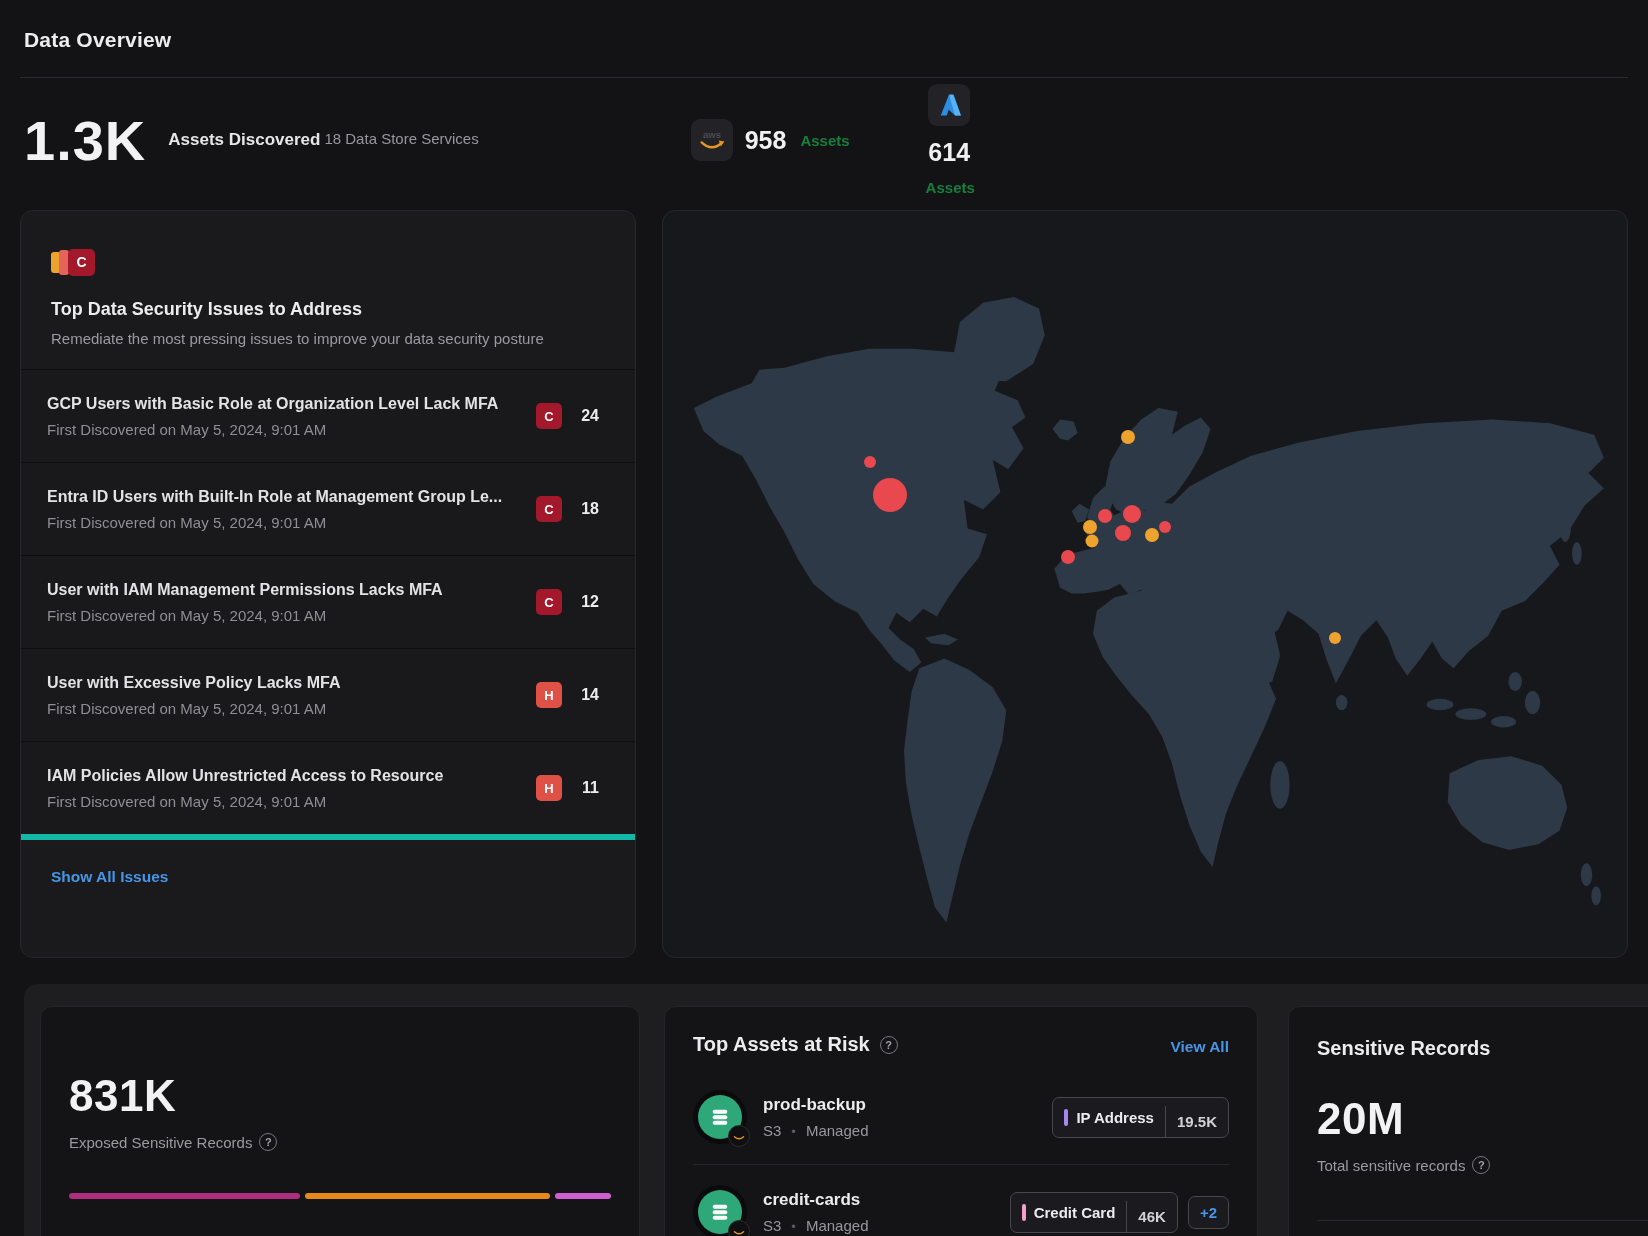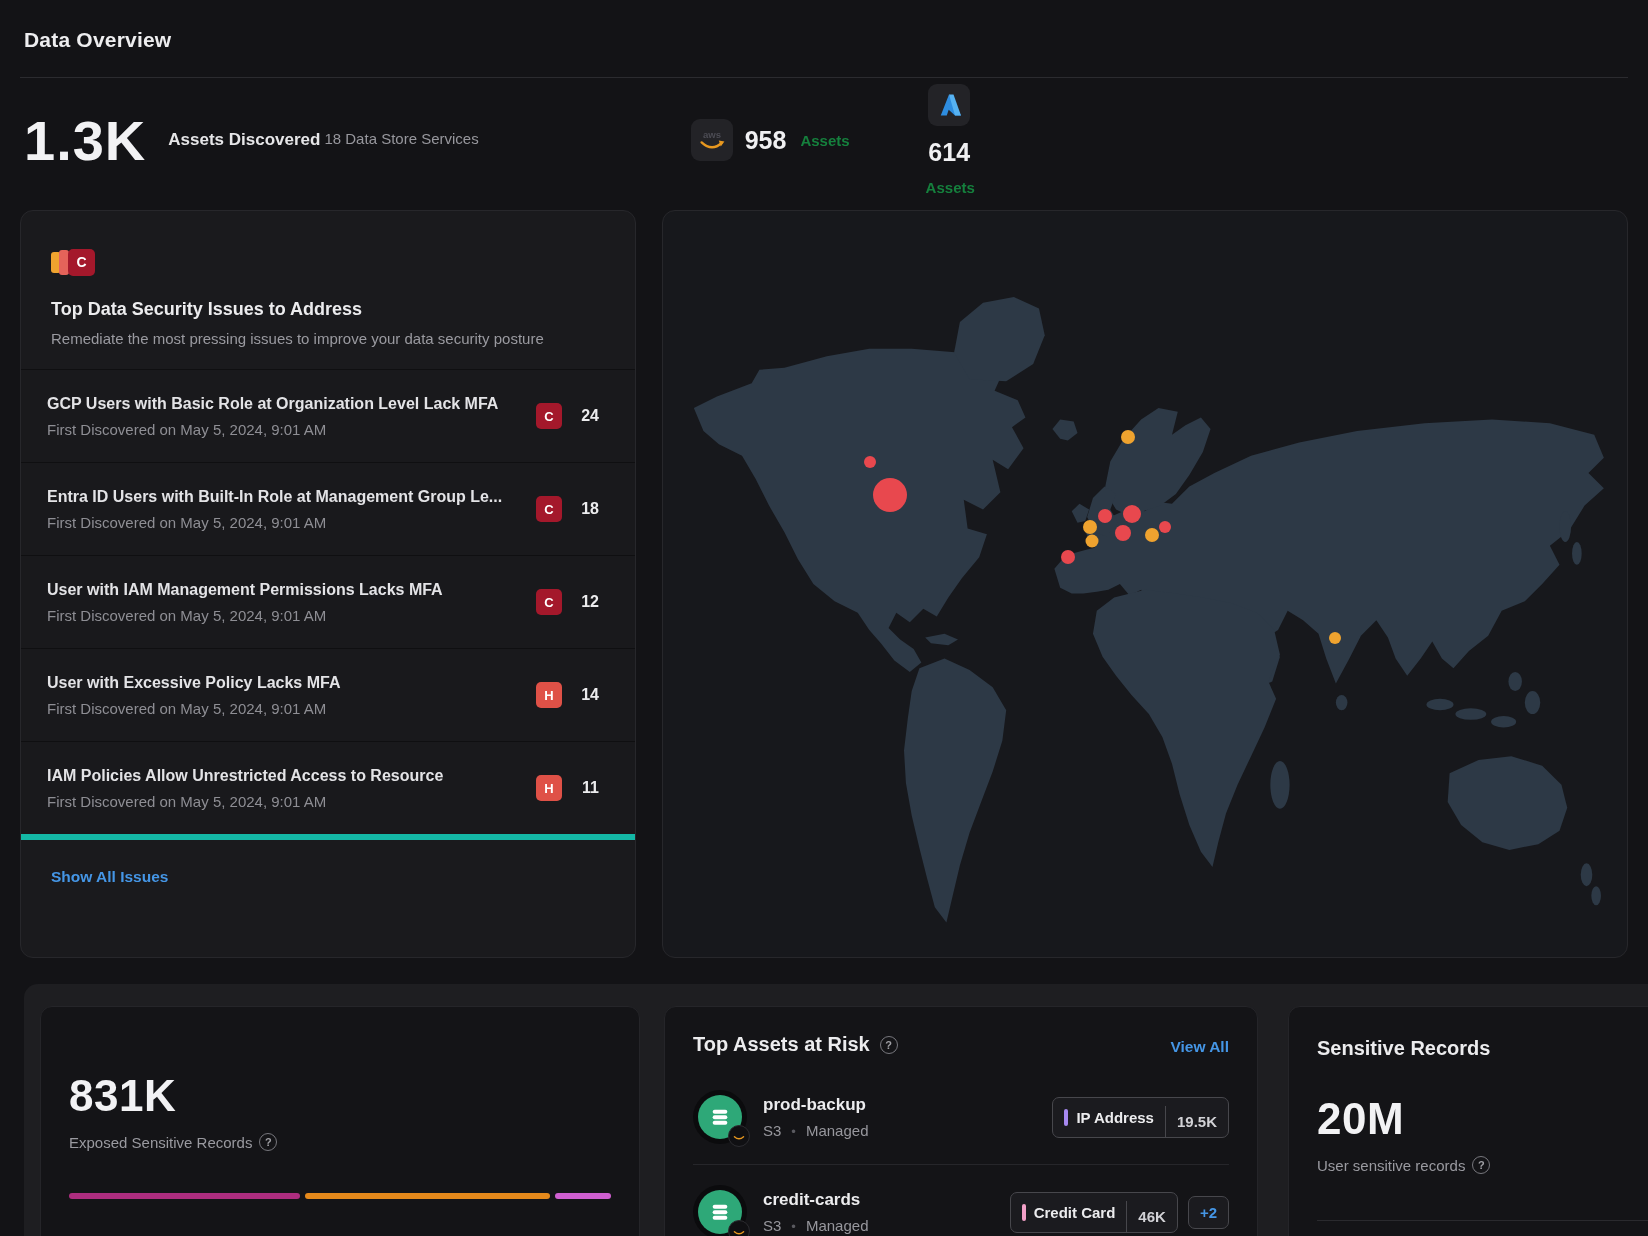--- a/index.html
+++ b/index.html
@@ -354,18 +354,18 @@
         </div>
         <span class="chip-extra">+2</span>
       </div>
     </div>
   </div>
 
   <div class="b-card" id="sensitive-card">
     <div class="b-title">Sensitive Records</div>
     <div class="big-num">20M</div>
     <div class="sub-label">
-      <span>User sensitive records</span>
+      <span>Total sensitive records</span>
       <span class="help-icon">?</span>
     </div>
     <div id="sensitive-divider"></div>
   </div>
 </div>
 
 </body></html>

